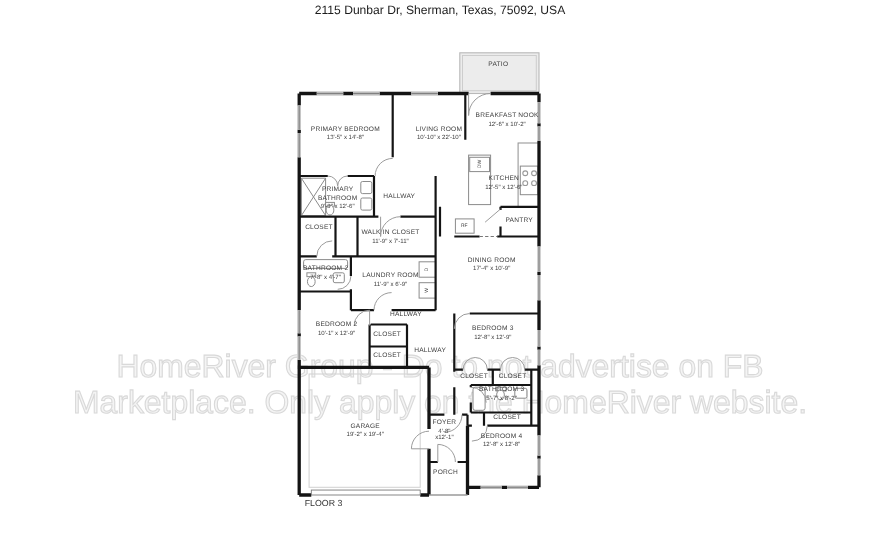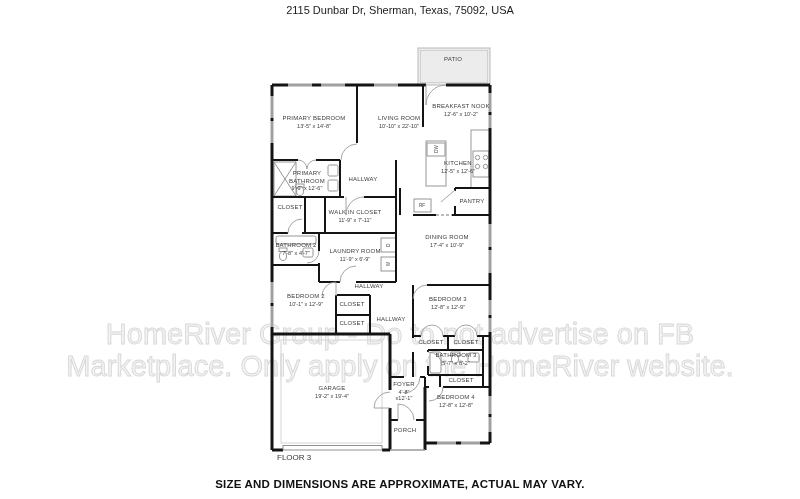--- a/index.html
+++ b/index.html
@@ -202,14 +202,13 @@
       <div class="rn">BEDROOM 4</div>
       <div class="rd">12'-8" x 12'-8"</div>
     </div>
 
   <div class="app rot" style="left:436px;top:149px">DW</div>
   <div class="app" style="left:422px;top:205px">RF</div>
   <div class="app rot" style="left:388px;top:245px">D</div>
   <div class="app rot" style="left:388px;top:264px">W</div>
 
   <div class="floor-label">FLOOR 3</div>
-  <div class="disclaimer">SIZE AND DIMENSIONS ARE APPROXIMATE, ACTUAL MAY VARY.</div>
 </div>
 
 </body></html>

